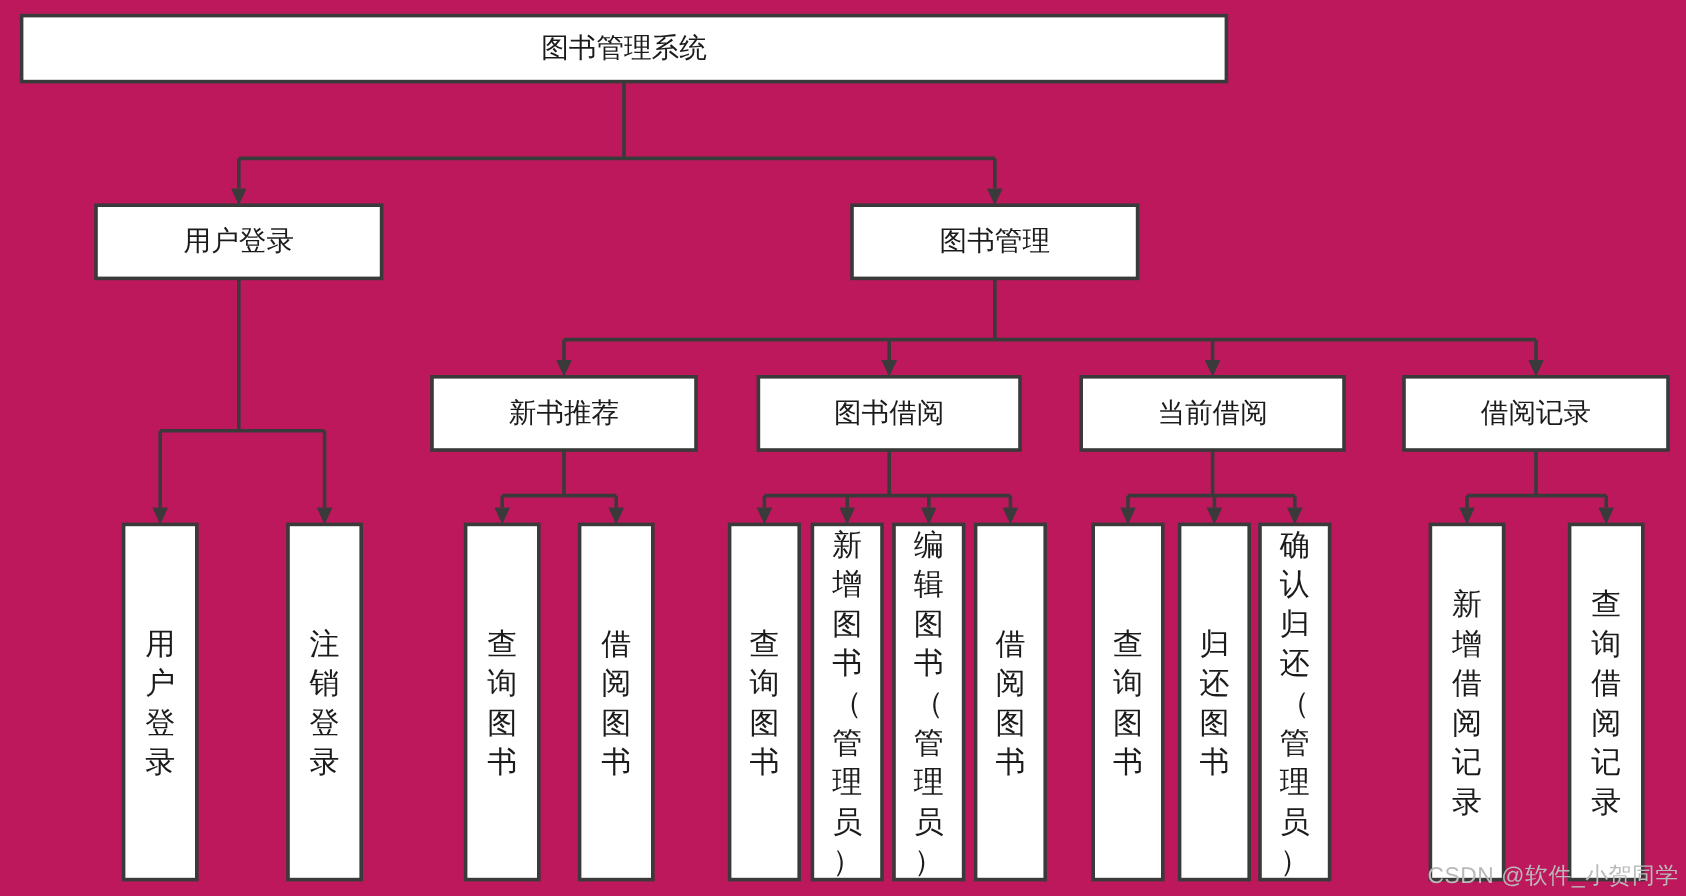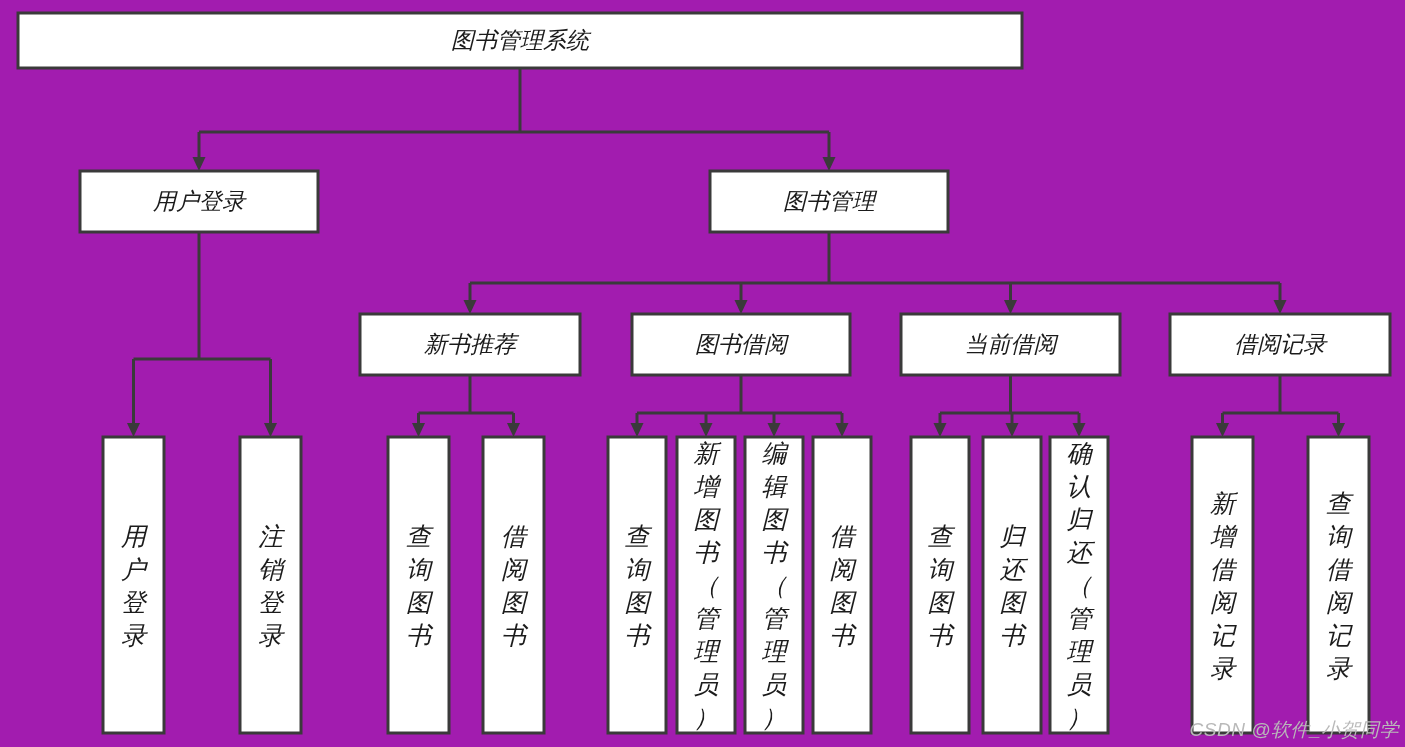--- a/index.html
+++ b/index.html
@@ -11,22 +11,21 @@
     width: 1405px;
     height: 747px;
     font-family: "Liberation Sans", "DejaVu Sans", sans-serif;
     overflow: hidden;
     position: relative;
   }
   #diagram-root {
     position: relative;
     width: 1405px;
     height: 747px;
-    background: #a21caf;
-    font-style: italic;
+    background: #be185d;
   }
   svg.diagram-canvas {
     position: absolute;
     left: 0;
     top: 0;
     width: 1405px;
     height: 747px;
   }
   .node-box {
     fill: #ffffff;

